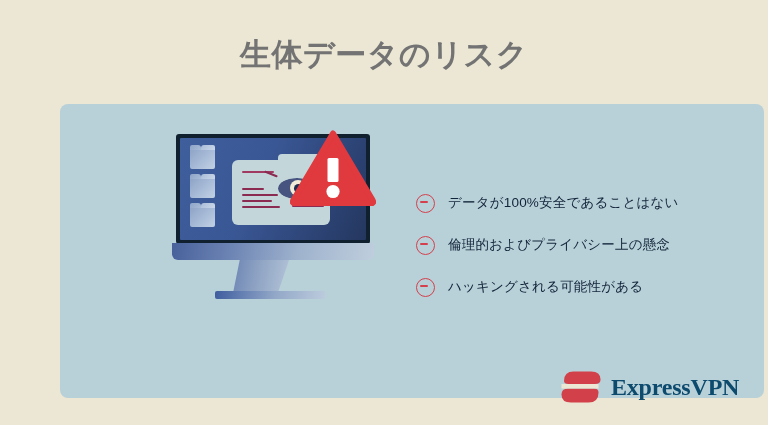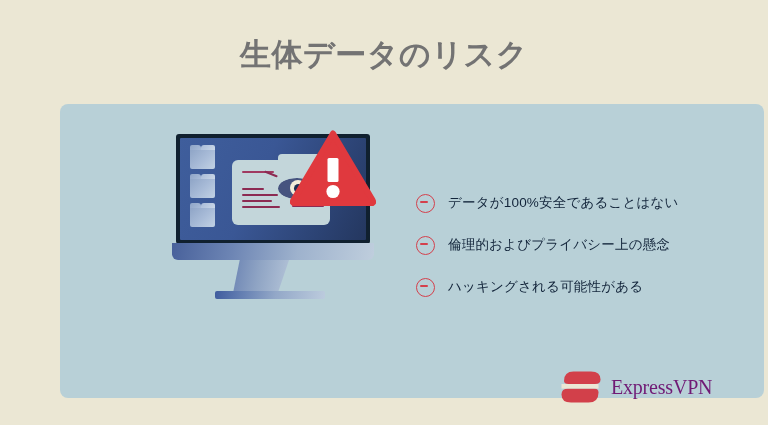--- a/index.html
+++ b/index.html
@@ -260,23 +260,23 @@
     align-items: center;
   }
   .logo-mark {
     width: 42px;
     height: 34px;
     margin-right: 9px;
   }
   .logo-mark svg { display: block; }
   .logo-word {
     font-family: "Liberation Serif", "DejaVu Serif", serif;
-    font-size: 20px;
-    font-weight: normal;
-    color: #701a75;
+    font-size: 24px;
+    font-weight: bold;
+    color: #0c4a6e;
     letter-spacing: -0.2px;
     line-height: 1;
   }
 </style>
 </head>
 <body>
 
 <div class="slide">
 
   <div class="page-title">生体データのリスク</div>

